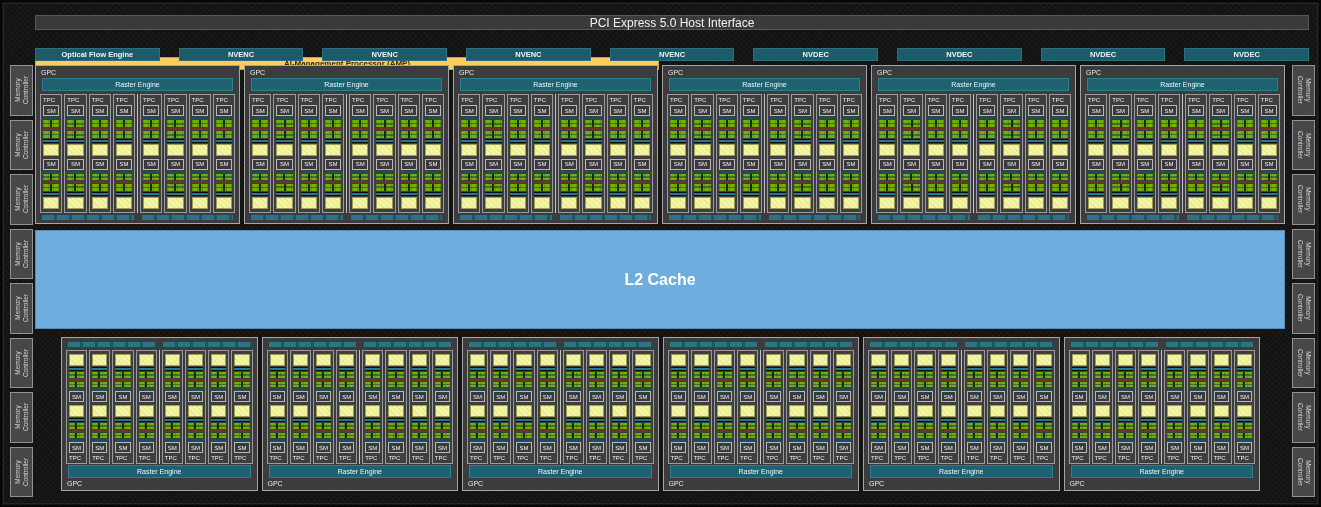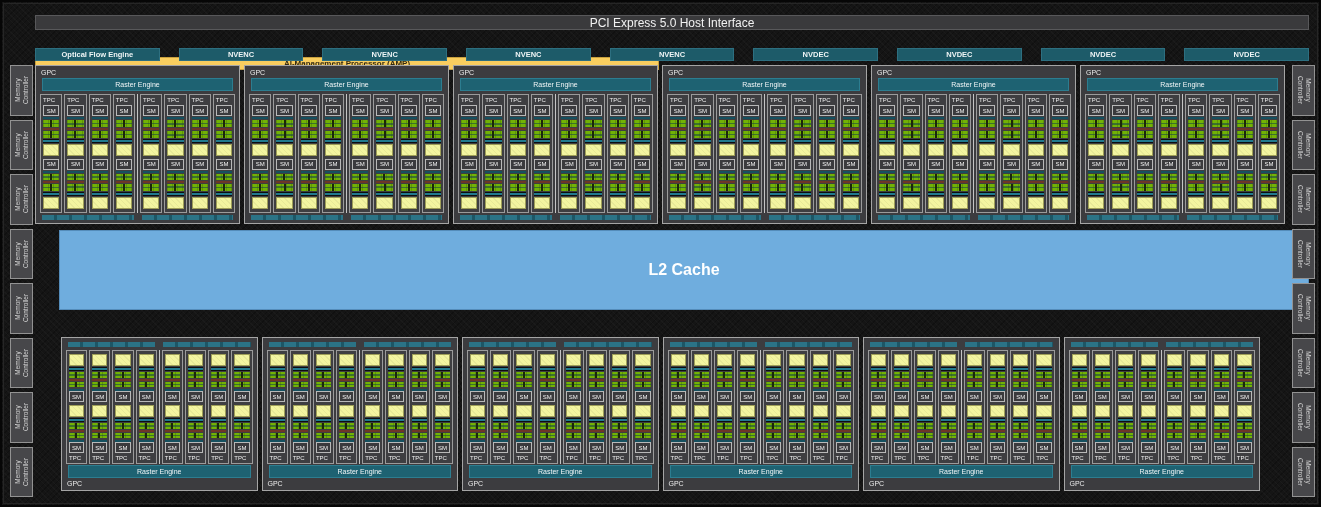--- a/index.html
+++ b/index.html
@@ -20,22 +20,22 @@
   .row2{left:33px;top:31px;width:1274px;height:13px;display:flex;gap:7px;margin-top:24px;}
   .amp-bar{width:622px;background:#f9ce5f;border:1px solid #c9a13e;color:#332a12;font-weight:bold;
     display:flex;align-items:center;justify-content:center;font-size:8px;}
   .giga-bar{flex:1;background:#ef8f3c;border:1px solid #b96c27;color:#3a2408;font-weight:bold;
     display:flex;align-items:center;justify-content:center;font-size:8px;}
   .codec-row{left:33px;top:46px;width:1274px;height:13px;display:flex;gap:19px;}
   .codec-box{flex:1;background:#1d5b69;border:1px solid #2d6f80;color:#eef4f5;
     display:flex;align-items:center;justify-content:center;font-size:7.5px;font-weight:bold;}
 
   
-  .l2-bar{left:33px;top:228px;width:1250px;height:80px;background:#6fadde;border:1px solid #548cba;
-    display:flex;align-items:center;justify-content:center;color:#ffffff;font-size:16px;font-weight:bold;margin-left:24px;}
+  .l2-bar{left:33px;top:228px;width:1250px;height:99px;background:#6fadde;border:1px solid #548cba;
+    display:flex;align-items:center;justify-content:center;color:#ffffff;font-size:16px;font-weight:bold;}
 
   
   .gpc-row{display:flex;gap:4px;}
   .gpc-row.top{left:33px;top:63px;width:1250px;height:159px;}
   .gpc-row.bottom{left:59px;top:335px;width:1199px;height:154px;}
 
   .gpc{flex:1;background:#3c3c3f;border:1px solid #a5a5a5;display:flex;flex-direction:column;
     padding:2px 4px;min-width:0;}
   .gpc.mirrored, .mirrored .tpc, .mirrored .sm{flex-direction:column-reverse;}
   .gpc-label{height:9px;line-height:9px;color:#ececec;font-size:7px;padding-left:1px;}

